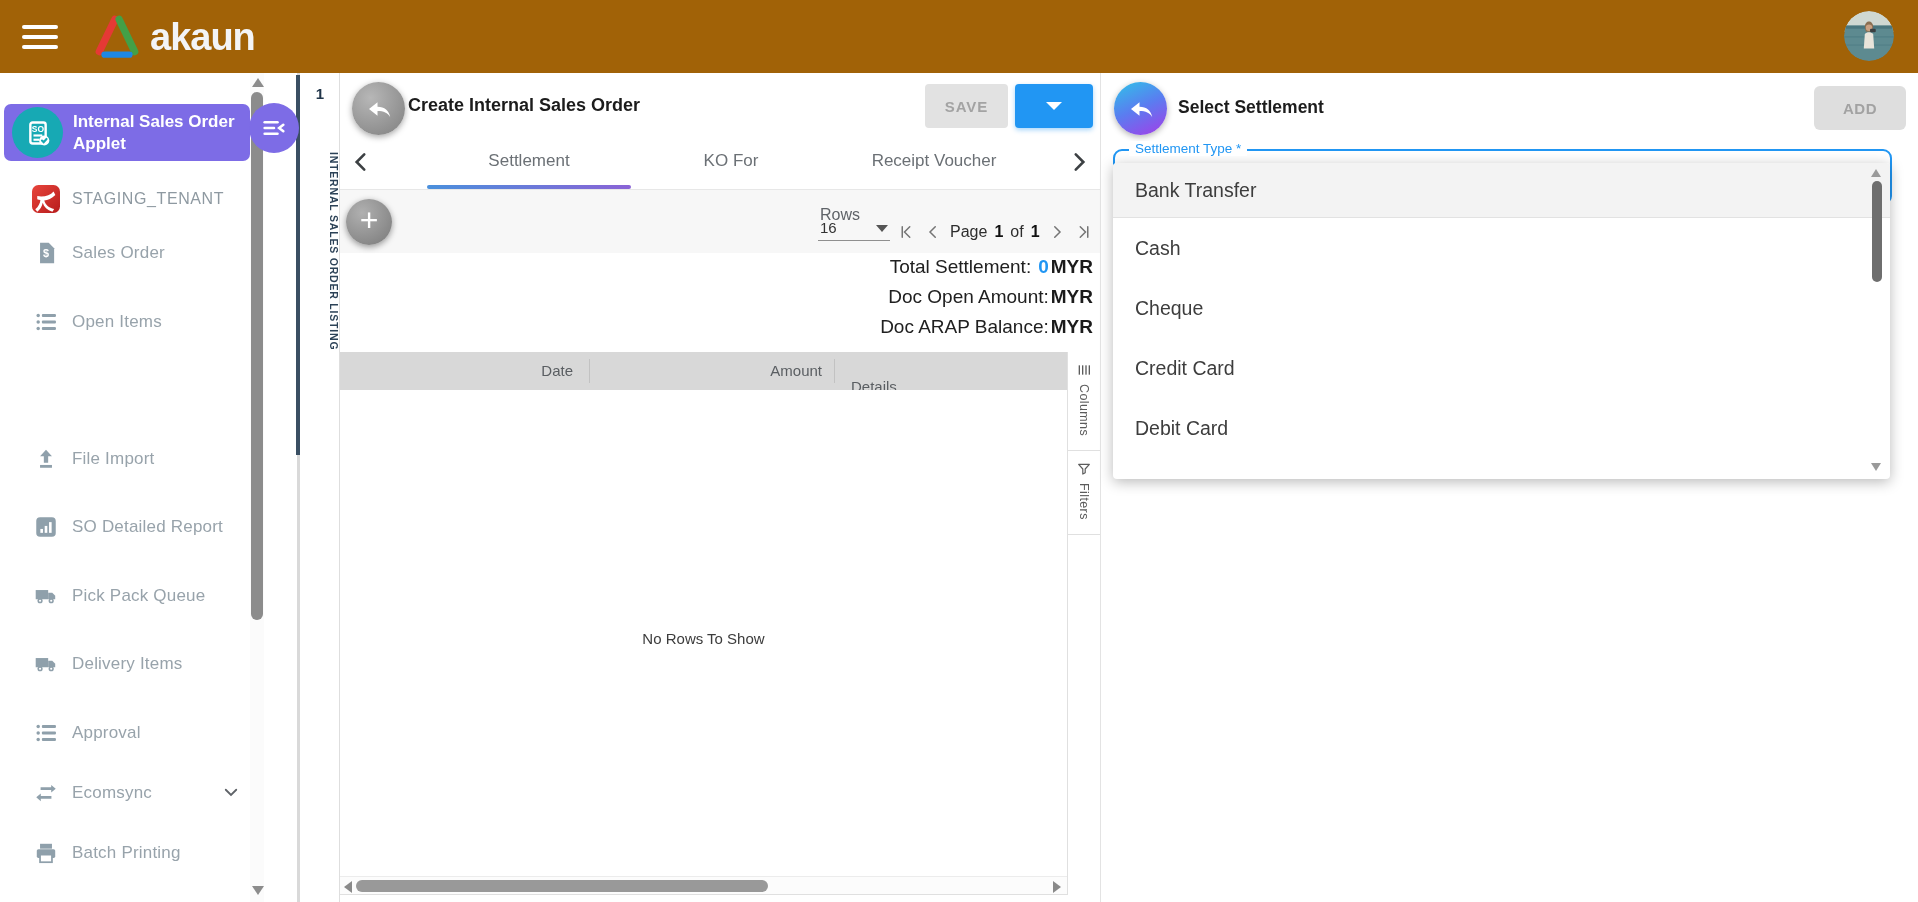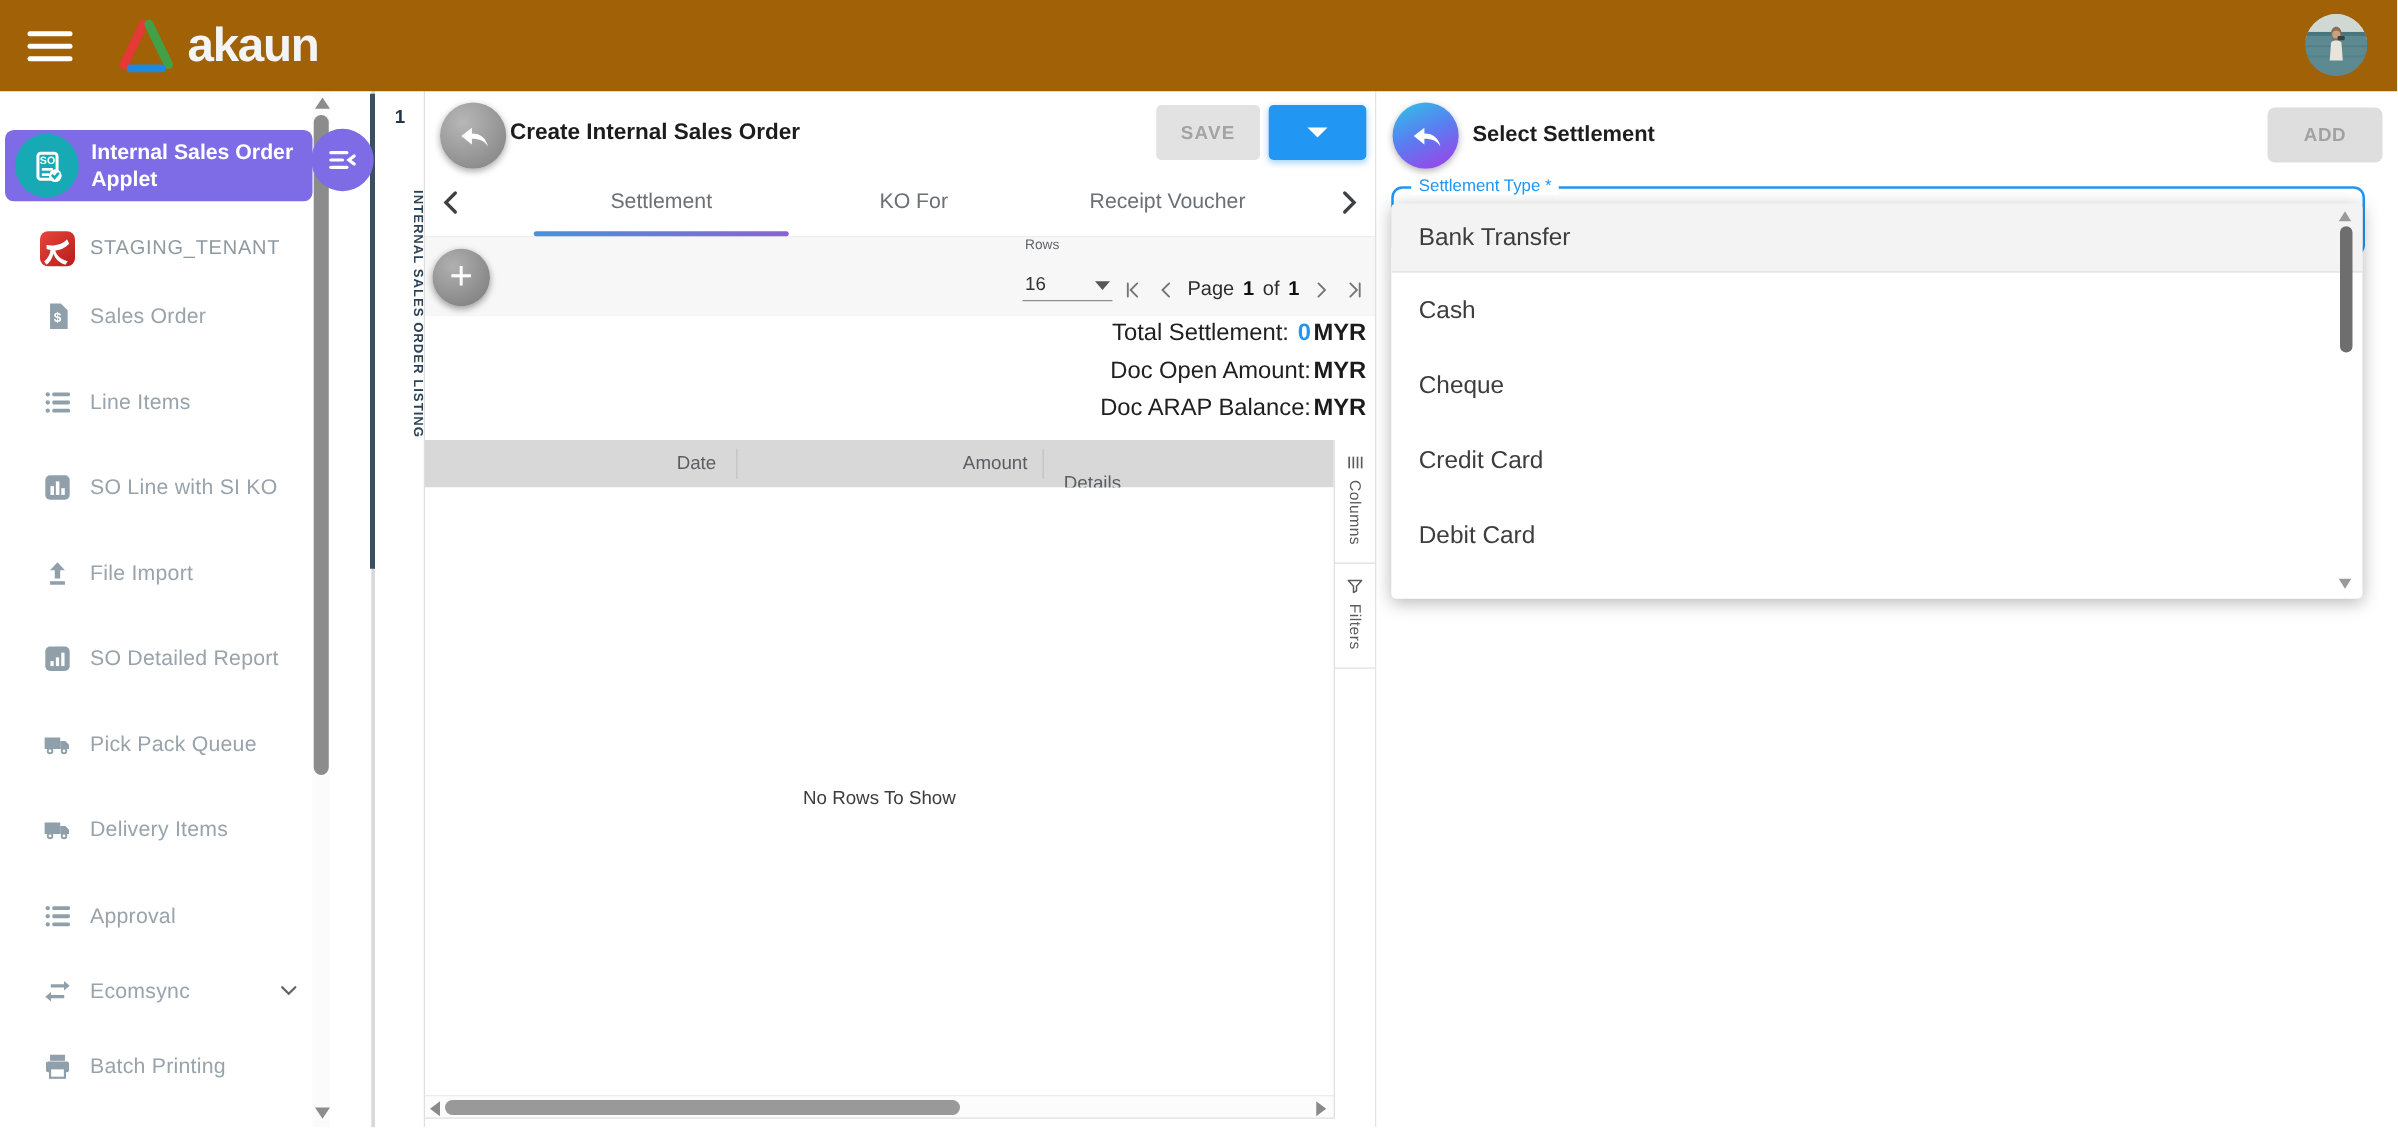--- a/index.html
+++ b/index.html
@@ -63,21 +63,21 @@
   .tab-settlement { left:87px; width:204px; }
   .tab-kofor { left:321px; width:140px; }
   .tab-receipt { left:494px; width:200px; }
   .tab-underline { position:absolute; left:87px; top:52px; width:204px; height:4px;
                    background:linear-gradient(90deg,#4a90dc,#8a63d6); border-radius:2px; }
 
   .toolbar-row { position:absolute; left:0; top:117px; width:760px; height:63px; background:#f7f7f7; }
   .plus-btn { position:absolute; left:6px; top:9px; width:46px; height:46px; border-radius:50%;
               background:radial-gradient(circle at 35% 30%, #b0b0b0, #858585 78%); box-shadow:0 2px 6px rgba(0,0,0,.4);
               color:#fff; font-size:32px; line-height:42px; text-align:center; cursor:pointer; }
-  .rows-label { position:absolute; left:480px; top:0; font-size:11px; color:#5f6368; }
+  .rows-label { position:absolute; left:480px; top:16px; font-size:16px; color:#5f6368; }
   .rows-select { position:absolute; left:478px; top:27px; width:72px; height:24px; border-bottom:1.5px solid #8f8f8f;
                  font-size:15px; color:#333; cursor:pointer; }
   .rows-select .val { position:absolute; left:2px; top:2px; }
   .rows-caret { position:absolute; right:2px; top:8px; width:0; height:0; border-left:6px solid transparent; border-right:6px solid transparent; border-top:7px solid #555; }
   .pagination { position:absolute; left:556px; top:30px; height:24px; display:flex; align-items:center; gap:7px; color:#6e6e6e; }
   .pg-btn { width:20px; height:20px; cursor:pointer; display:flex; align-items:center; justify-content:center; }
   .pg-text { font-size:16px; color:#2d2d2d; }
   .pg-bold { font-weight:700; color:#111; }
 
   .totals { position:absolute; left:260px; top:183px; width:493px; text-align:right; }
@@ -220,34 +220,23 @@
       <span class="nav-ico">
         <svg width="26" height="26" viewBox="0 0 24 24" fill="#8fa0ab">
           <circle cx="4.8" cy="6" r="1.6"></circle>
             <rect x="8.2" y="4.6" width="13" height="2.8" rx="1"></rect>
           <circle cx="4.8" cy="12" r="1.6"></circle>
             <rect x="8.2" y="10.6" width="13" height="2.8" rx="1"></rect>
           <circle cx="4.8" cy="18" r="1.6"></circle>
             <rect x="8.2" y="16.6" width="13" height="2.8" rx="1"></rect>
         </svg>
       </span>
-      <span class="nav-label">Line Items</span>
-    </div>
-
-    <div class="nav-item nv4">
-      <span class="nav-ico">
-        <svg width="26" height="26" viewBox="0 0 24 24">
-          <rect x="3" y="3" width="18" height="18" rx="3.5" fill="#8fa0ab"></rect>
-          <rect x="6.8" y="11" width="2.6" height="6.5" fill="#fff"></rect>
-          <rect x="10.8" y="7.5" width="2.6" height="10" fill="#fff"></rect>
-          <rect x="14.8" y="12.5" width="2.6" height="5" fill="#fff"></rect>
-        </svg>
-      </span>
-      <span class="nav-label">SO Line with SI KO</span>
-    </div>
+      <span class="nav-label">Open Items</span>
+    </div>
+
 
     <div class="nav-item nv5">
       <span class="nav-ico">
         <svg width="26" height="26" viewBox="0 0 24 24" fill="#8fa0ab">
           <path d="M12 3.5l5.5 6H14v6h-4v-6H6.5z"></path>
             <rect x="6.5" y="17.5" width="11" height="2.6"></rect>
         </svg>
       </span>
       <span class="nav-label">File Import</span>
     </div>

